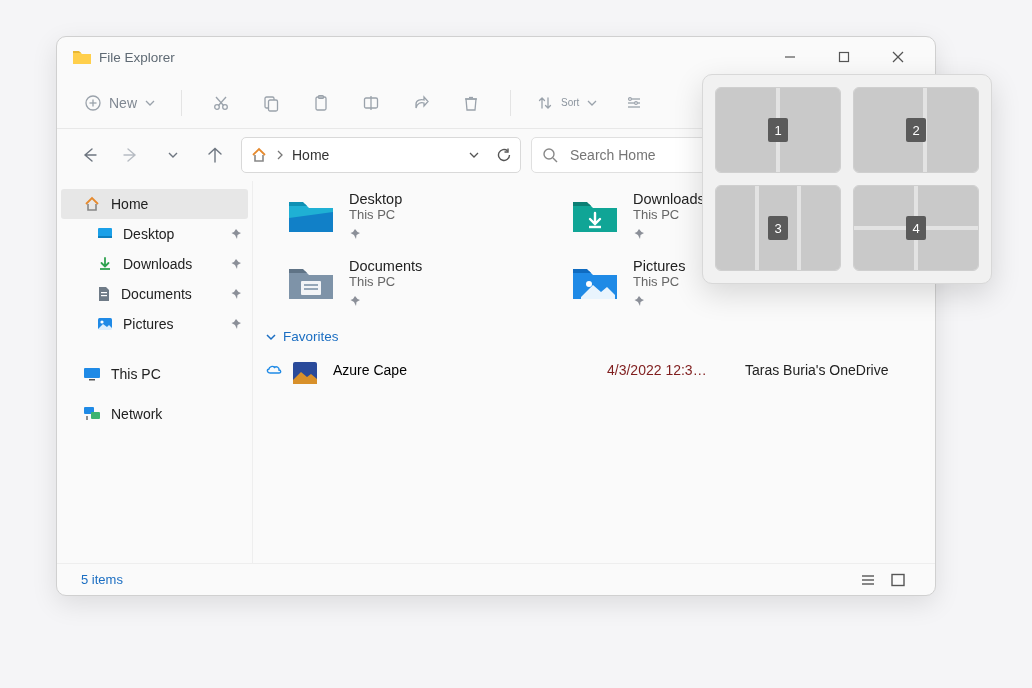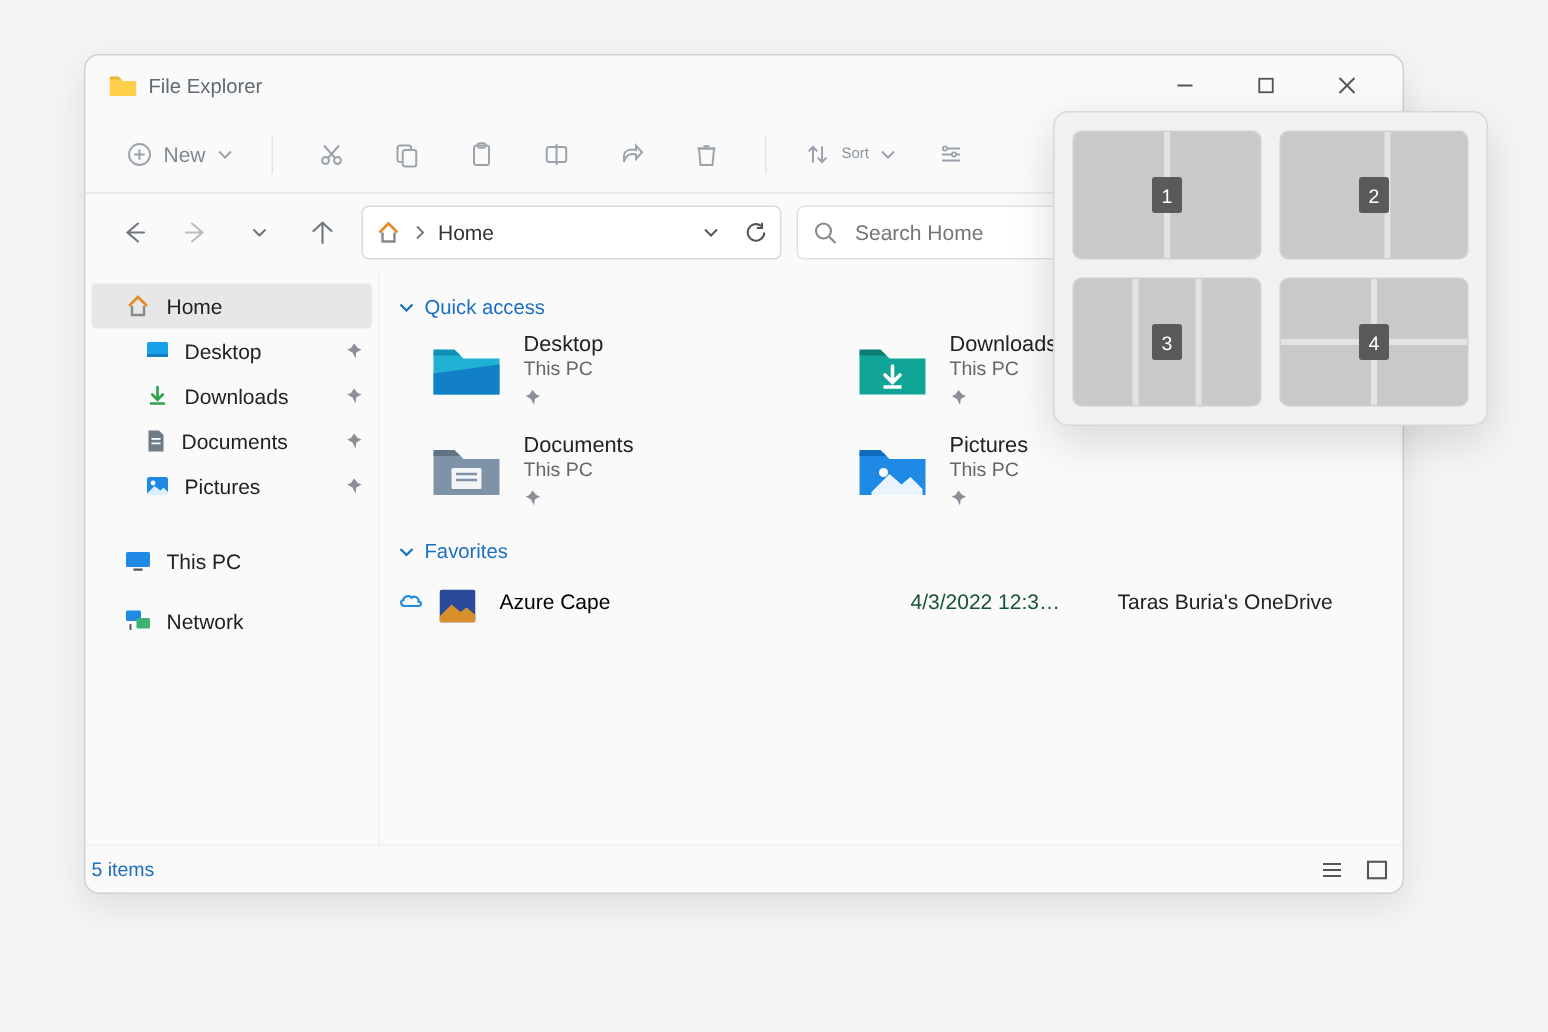--- a/index.html
+++ b/index.html
@@ -91,24 +91,24 @@
     row-gap:18px; column-gap:4px; padding-left:26px; margin-bottom:16px;
   }
   .qa-item { display:flex; align-items:center; gap:14px; }
   .qa-text .line1 { font-size:14.5px; color:#222;}
   .qa-text .line2 { font-size:13px; color:#666;}
   .qa-text .pinrow { margin-top:6px; color:#8b8f98;}
   .fav-row {
     display:flex; align-items:flex-start; gap:10px; padding:8px 6px 0 4px; font-size:14px;
   }
   .fav-name { flex:1; padding-left:6px;}
-  .fav-date { width:128px; color:#14532d; }
+  .fav-date { width:128px; color:#7f1d1d; }
   .fav-loc { width:170px; color:#222; }
   .statusbar {
-    height:32px; display:flex; align-items:center; padding:0 4px;
+    height:32px; display:flex; align-items:center; padding:0 24px;
     border-top:1px solid #eee; font-size:13px; color:#1b6ec2; gap:8px;
   }
   .status-spacer{flex:1;}
   .status-icons span{ display:inline-flex; align-items:center; justify-content:center; width:26px; height:24px; color:#555;}
   
   .snap {
     position:absolute; left:702px; top:74px; width:290px; height:210px;
     background:#f1f1f1; border:1px solid #d8d8d8; border-radius:10px;
     box-shadow:0 10px 30px rgba(0,0,0,0.14);
     display:grid; grid-template-columns:1fr 1fr; grid-template-rows:1fr 1fr;
@@ -364,26 +364,20 @@
         <svg width="18" height="16">
             <rect x="1" y="1" width="10" height="7" rx="1" fill="#1f8ae6"></rect>
             <rect x="8" y="6" width="9" height="7" rx="1" fill="#3cb371"></rect>
             <line x1="4" y1="10" x2="4" y2="14" stroke="#555" stroke-width="1.3"></line>
           </svg>
         <span>Network</span>
       </div>
     </div>
 
     <div class="content">
-      <div class="section-title">
-        <svg width="12" height="12">
-            <path d="M2 4 L6 8 L10 4" fill="none" stroke="#1b6ec2" stroke-width="1.5"></path>
-          </svg>
-        <span>Quick access</span>
-      </div>
       <div class="qa-grid">
 
         <div class="qa-item">
           <svg width="48" height="40">
             <path d="M2 8 L18 8 L22 12 L46 12 L46 36 L2 36 Z" fill="#1fb0d4"></path>
             <path d="M2 6 L16 6 L20 10 L2 10 Z" fill="#0f90b4"></path>
             <path d="M2 36 L46 36 L46 16 L2 22 Z" fill="#1180c8"></path>
           </svg>
           <div class="qa-text">
             <div class="line1">Desktop</div>

